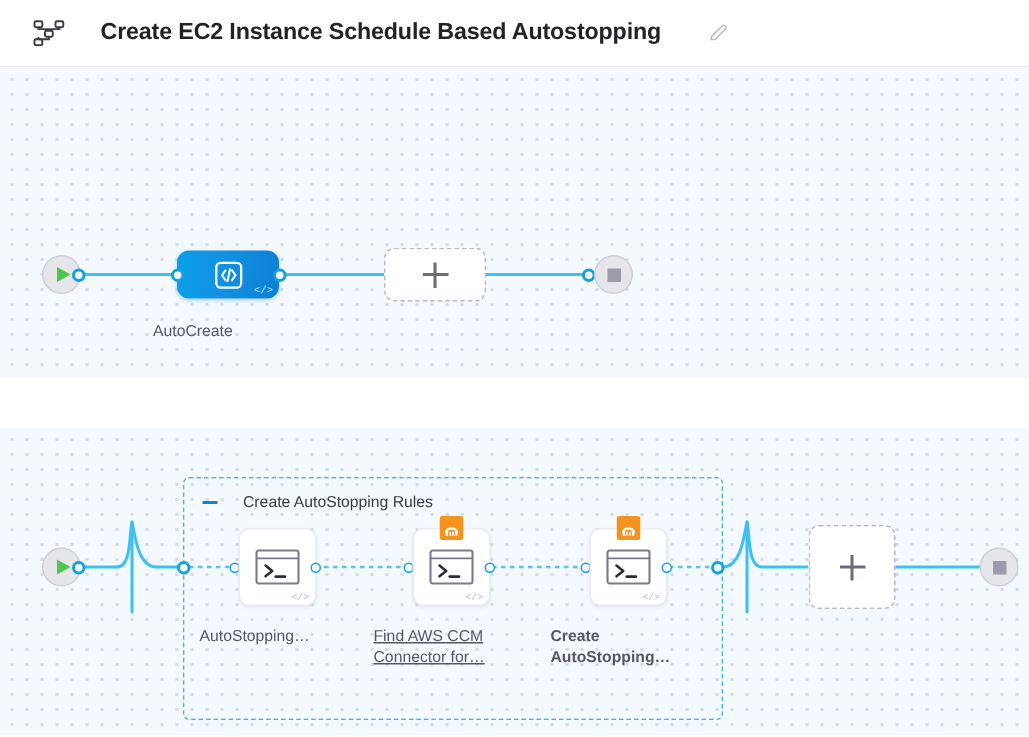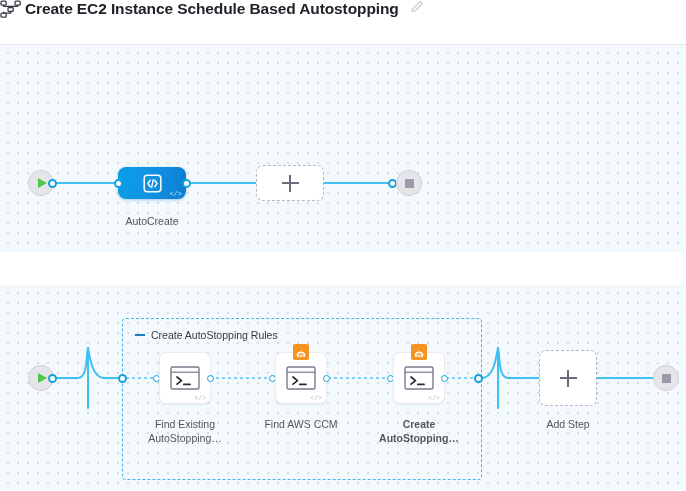--- a/index.html
+++ b/index.html
@@ -7,23 +7,25 @@
     width: 686px; height: 491px;
     background: #ffffff;
     font-family: "Liberation Sans", "DejaVu Sans", sans-serif;
     overflow: hidden;
   }
 
   
   .header {
     height: 45px;
     display: flex;
+    align-items: center;
+    padding-left: 22px;
     background: #ffffff;
     border-bottom: 1px solid #e8e8ee;
-    gap: 3px;
+    gap: 23px;
   }
   .pipeline-icon { width: 22px; height: 18px; flex: 0 0 auto; display:block; }
   .header-title {
     font-size: 15.5px;
     font-weight: bold;
     color: #22222a;
     letter-spacing: -0.1px;
     white-space: nowrap;
   }
   .edit-icon { width: 14px; height: 14px; margin-left: 8px; opacity: .55; }
@@ -99,21 +101,20 @@
   .plus { position: relative; width: 17px; height: 17px; }
   .plus::before, .plus::after {
     content: ""; position: absolute; background: #6b6b7b;
   }
   .plus::before { left: 0; top: 7.5px; width: 17px; height: 2px; }
   .plus::after  { top: 0; left: 7.5px; height: 17px; width: 2px; }
 
   
   .caption {
     position: absolute;
-    text-align: center;
     font-size: 10.5px;
     color: #56565f;
     line-height: 14px;
     white-space: nowrap;
   }
   .caption.two-line { white-space: normal; width: 104px; }
 
   
   .step-node {
     position: absolute;
@@ -139,21 +140,21 @@
   
   .step-group {
     position: absolute;
     border: 1.3px dashed #45b3e8;
     border-radius: 4px;
     background: rgba(255,255,255,0.0);
   }
   .group-header {
     position: absolute;
     top: 10px; left: 12px;
-    display: flex; align-items: center; gap: 6px;
+    display: flex; align-items: center; gap: 17px;
     font-size: 10.5px; color: #3a3a46;
     white-space: nowrap;
   }
   .collapse-dash { width: 10px; height: 2px; background: #1a7fc4; display:block; }
 </style>
 </head>
 <body>
 
 <div class="header">
   <span class="pipeline-icon">
@@ -261,21 +262,20 @@
           <rect x="1" y="1" width="28" height="22" rx="1.5" fill="#ffffff" stroke="#7a7a8c" stroke-width="1.4"></rect>
           <line x1="1" y1="6.2" x2="29" y2="6.2" stroke="#7a7a8c" stroke-width="1.2"></line>
           <path d="M7 11 L11.5 14.6 L7 18.2" fill="none" stroke="#2b2b36" stroke-width="1.7" stroke-linecap="round" stroke-linejoin="round"></path>
           <line x1="13.8" y1="18.4" x2="20" y2="18.4" stroke="#2b2b36" stroke-width="1.7" stroke-linecap="round"></line>
         </svg>
       </span>
       <span class="step-corner">&lt;/&gt;</span>
     </div>
     <div class="port sm" style="left:207px; top:89.5px;"></div>
     <div class="caption two-line" style="left:133px; top:411px; top:132px; left:133px;">
-      <div>Find Existing</div>
       <div>AutoStopping…</div>
     </div>
 
     <div class="port sm" style="left:269px; top:89.5px;"></div>
     <div class="step-node" style="left:275px; top:67px;">
       <span class="aws-badge">
         <svg viewBox="0 0 16 16" width="16" height="16">
           <rect x="0" y="0" width="16" height="16" rx="2" fill="#f59321"></rect>
           <path d="M4.2 11.2 a3.9 3.9 0 0 1 7.6 0" fill="none" stroke="#ffffff" stroke-width="1.5"></path>
           <rect x="4.1" y="10.6" width="7.8" height="2.5" fill="#ffffff"></rect>
@@ -288,22 +288,23 @@
         <svg viewBox="0 0 30 24" width="30" height="24">
           <rect x="1" y="1" width="28" height="22" rx="1.5" fill="#ffffff" stroke="#7a7a8c" stroke-width="1.4"></rect>
           <line x1="1" y1="6.2" x2="29" y2="6.2" stroke="#7a7a8c" stroke-width="1.2"></line>
           <path d="M7 11 L11.5 14.6 L7 18.2" fill="none" stroke="#2b2b36" stroke-width="1.7" stroke-linecap="round" stroke-linejoin="round"></path>
           <line x1="13.8" y1="18.4" x2="20" y2="18.4" stroke="#2b2b36" stroke-width="1.7" stroke-linecap="round"></line>
         </svg>
       </span>
       <span class="step-corner">&lt;/&gt;</span>
     </div>
     <div class="port sm" style="left:323px; top:89.5px;"></div>
-    <div class="caption two-line" style="left:249px; top:132px;">
+    <div class="caption two-line" style="left:249px; top:132px;text-decoration:underline;">
       <div>Find AWS CCM</div>
+      <div>Connector for…</div>
     </div>
 
     <div class="port sm" style="left:387px; top:89.5px;"></div>
     <div class="step-node" style="left:393px; top:67px;">
       <span class="aws-badge">
         <svg viewBox="0 0 16 16" width="16" height="16">
           <rect x="0" y="0" width="16" height="16" rx="2" fill="#f59321"></rect>
           <path d="M4.2 11.2 a3.9 3.9 0 0 1 7.6 0" fill="none" stroke="#ffffff" stroke-width="1.5"></path>
           <rect x="4.1" y="10.6" width="7.8" height="2.5" fill="#ffffff"></rect>
           <line x1="6.1" y1="10.6" x2="6.1" y2="13.1" stroke="#f59321" stroke-width="0.8"></line>
@@ -325,20 +326,19 @@
     <div class="caption two-line" style="left:367px; top:132px;font-weight:bold;">
       <div>Create</div>
       <div>AutoStopping…</div>
     </div>
 
     <div class="port" style="left:474px; top:88.5px;"></div>
 
     <div class="add-box" style="left:539px; top:65px; width:58px; height:56px;">
       <span class="plus"></span>
     </div>
-    <div class="caption" style="left:518px; top:132px; width:100px;">Add Step</div>
 
     <div class="port" style="left:655px; top:88.5px;"></div>
     <div class="endcap" style="left:653px; top:80px;">
       <span class="stop-sq"></span>
     </div>
   </div>
 </div>
 
 </body></html>

